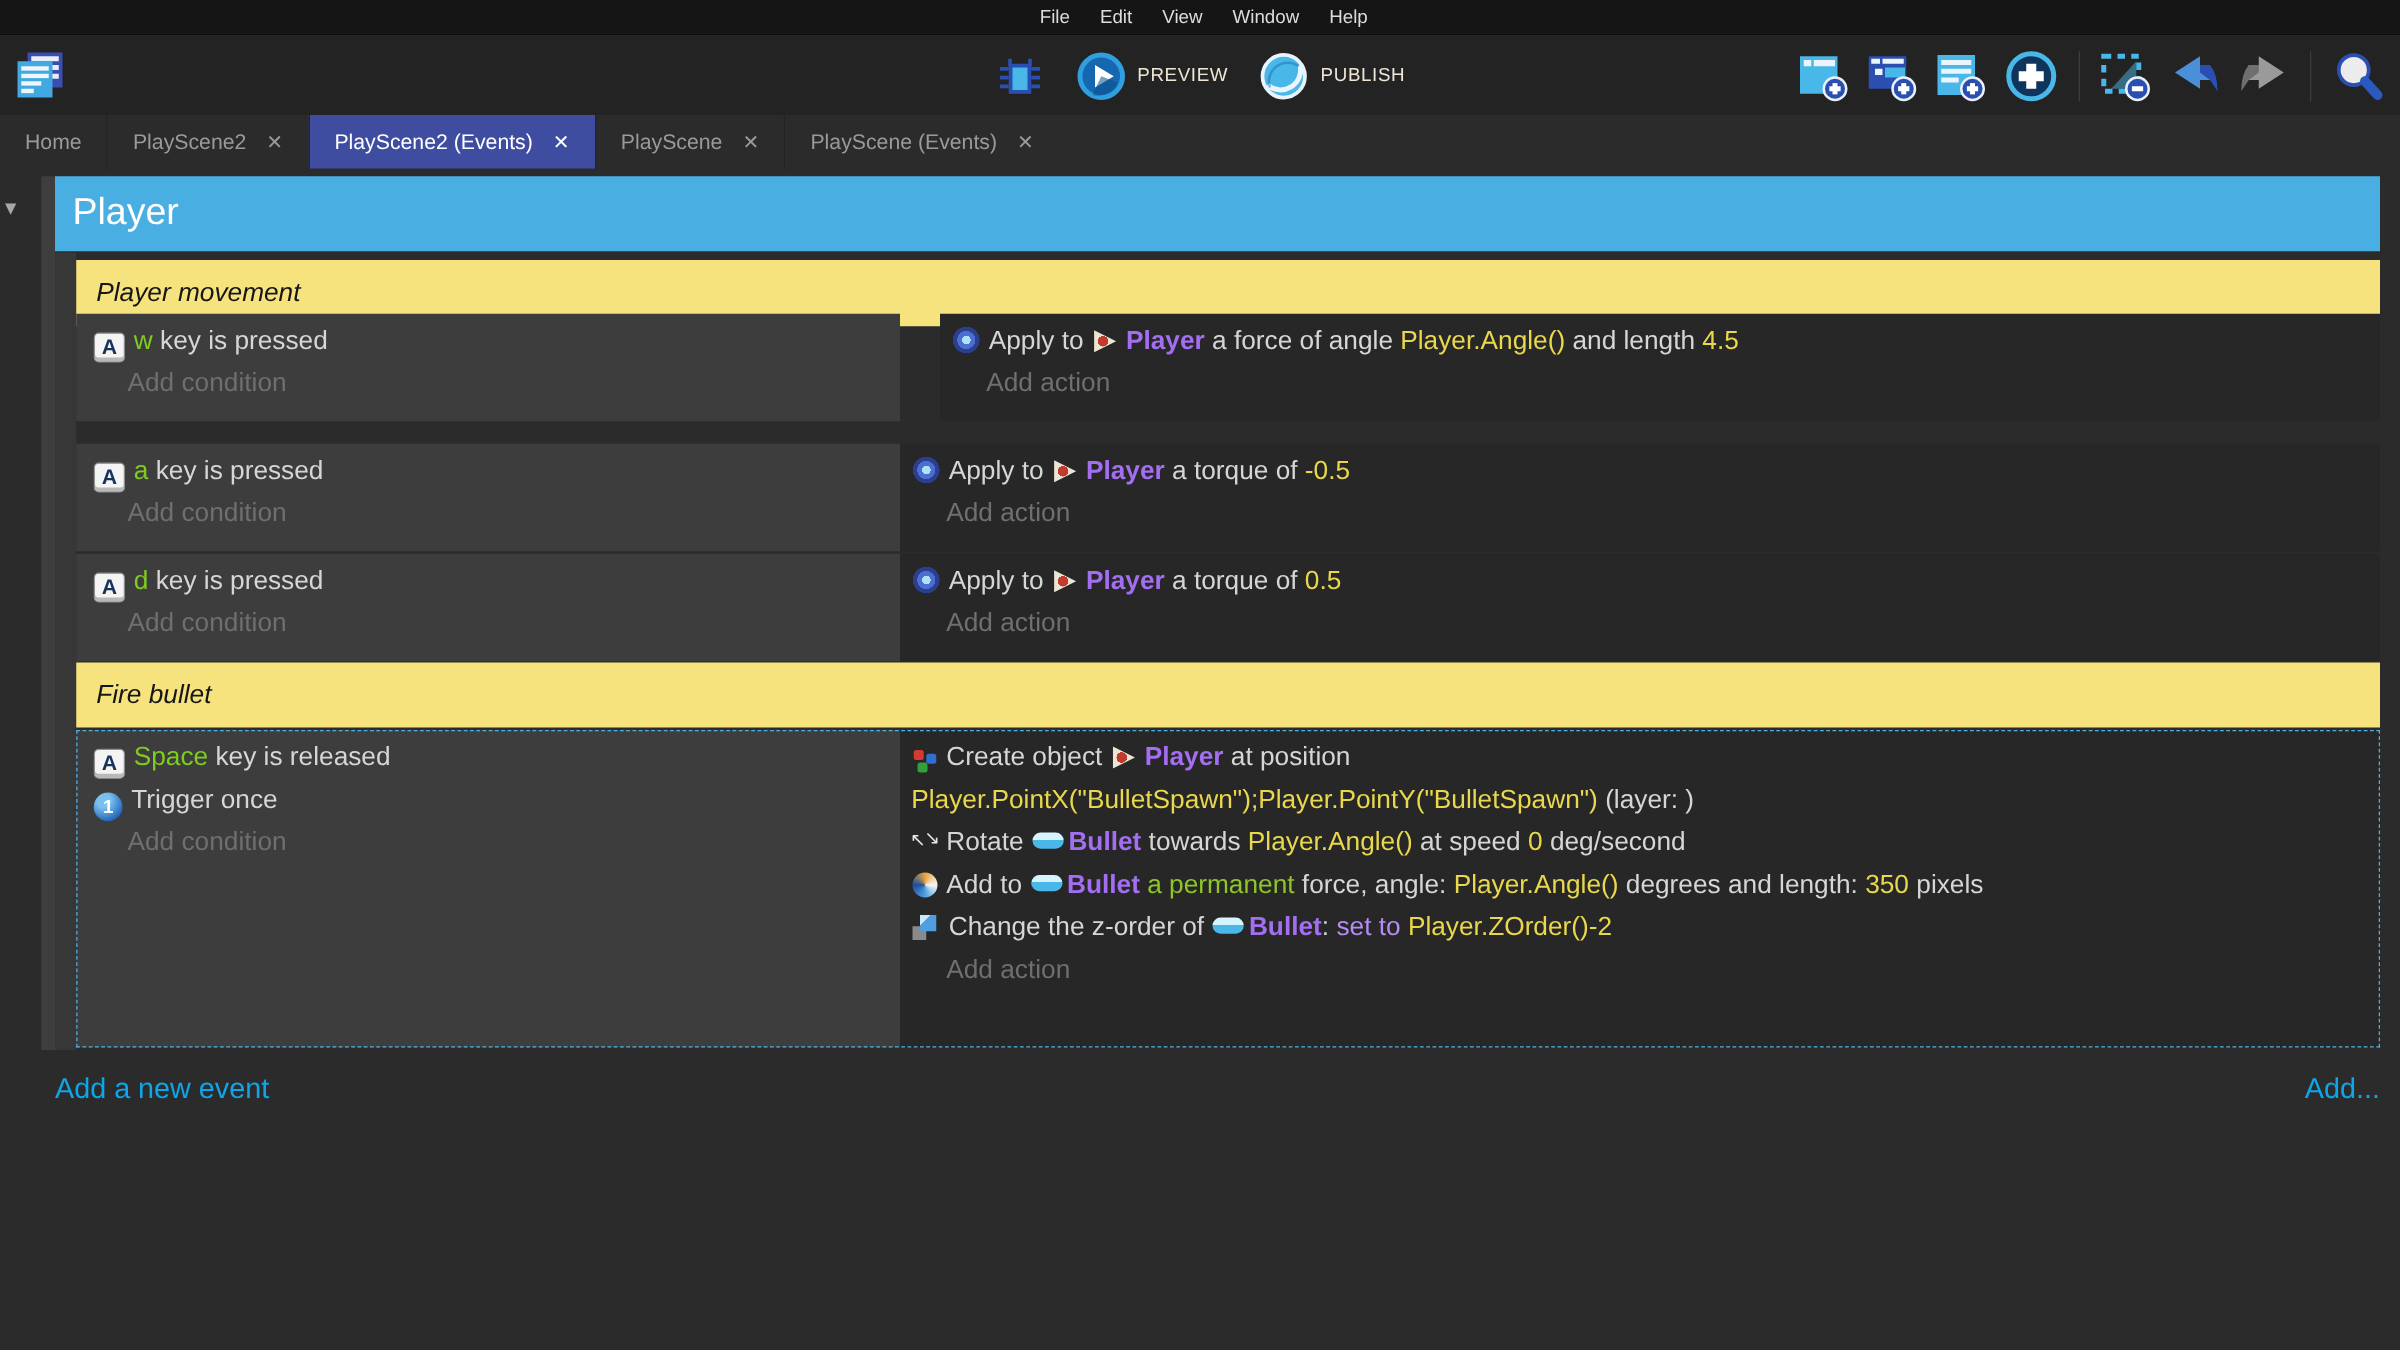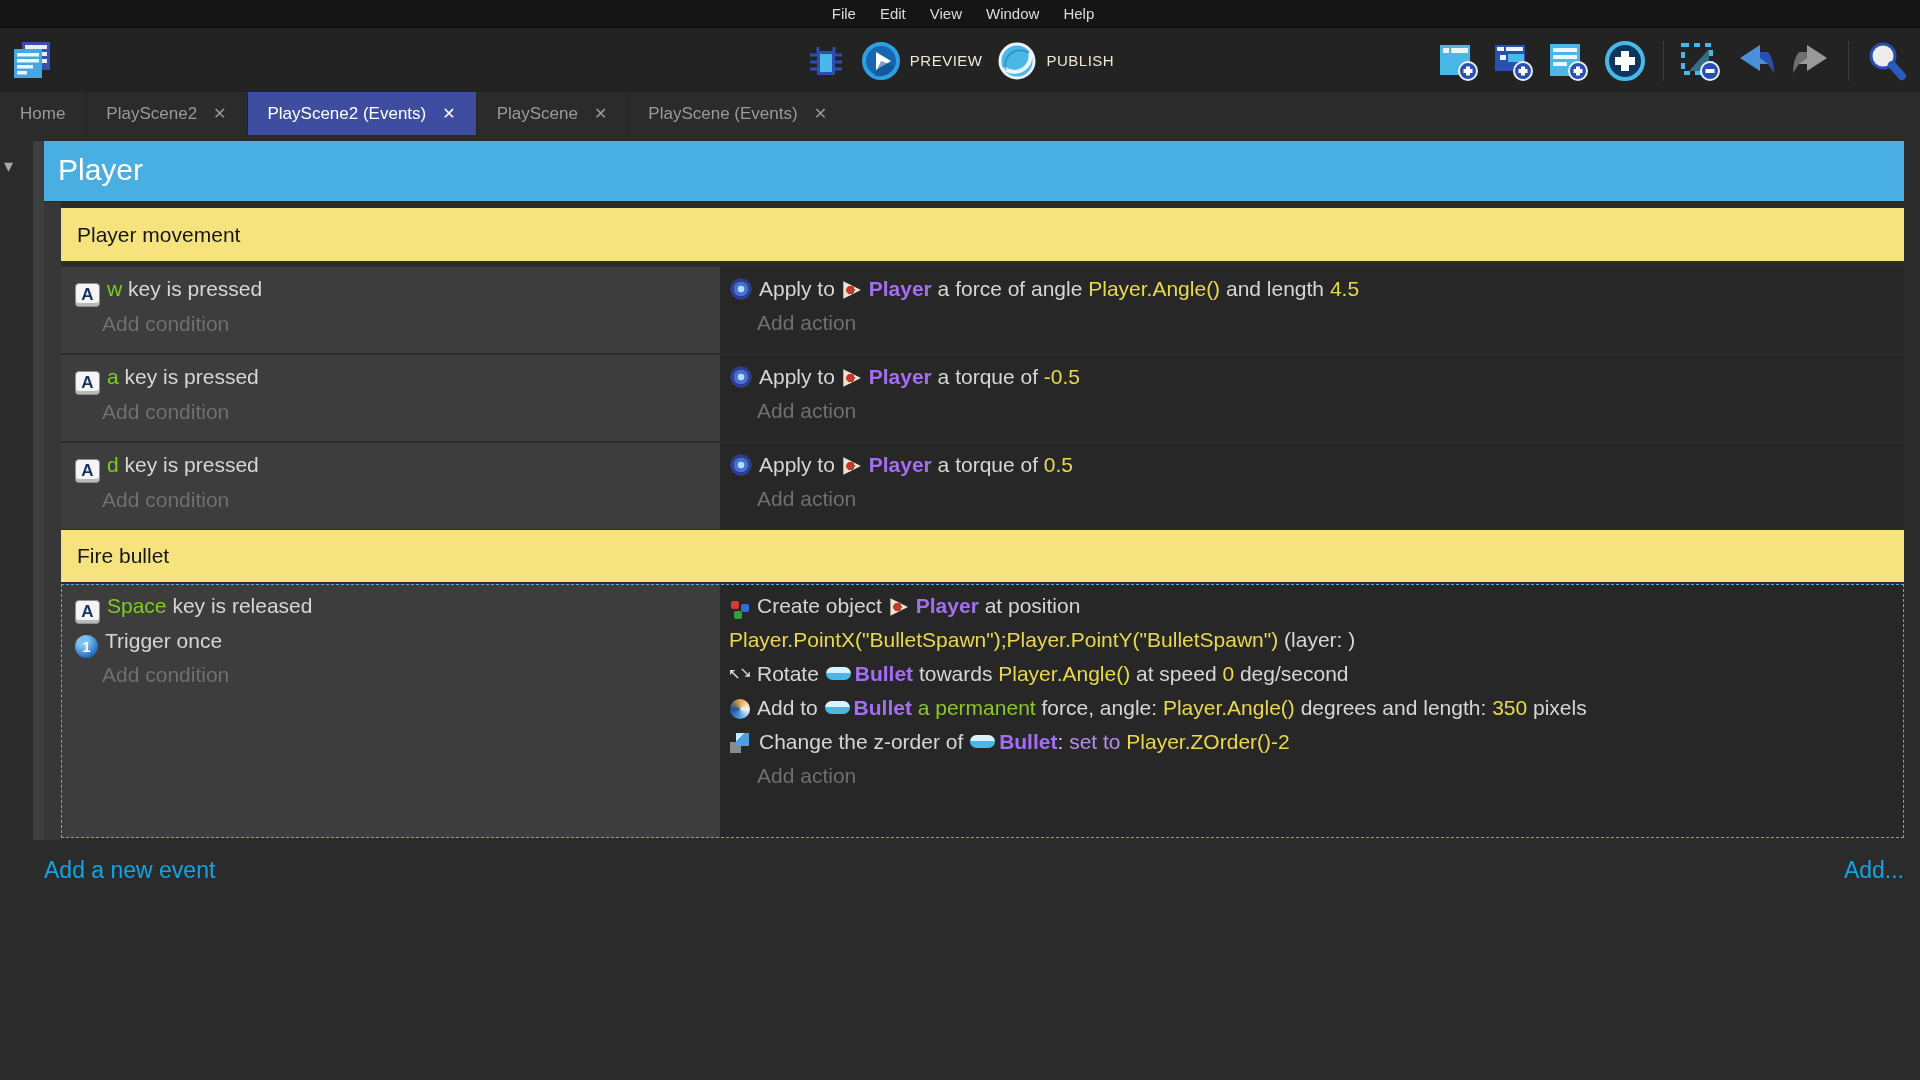--- a/index.html
+++ b/index.html
@@ -10,21 +10,21 @@
   .menubar { position:absolute; top:0; left:0; width:1920px; height:27px;
     background:#151515; display:flex; align-items:center; padding-left:6px; z-index:5;justify-content:center; }
   .menubar span { color:#dcdcdc; font-size:15px; padding:0 12px; cursor:default; }
 
   
   .toolbar { position:absolute; top:27px; left:0; width:1920px; height:65px;
     background:#232323; border-top:1px solid #0c0c0c; }
   .toolbar button { background:none; border:none; cursor:pointer; padding:0; display:flex; align-items:center; }
   .tb-left { position:absolute; left:8px; top:8px; }
   .tb-center { position:absolute; left:0; right:0; top:0; height:65px; display:flex;
-    align-items:center; justify-content:center; gap:14px; }
+    align-items:center; justify-content:center; gap:24px; }
   .tb-label { color:#efe6d5; font-size:15px; letter-spacing:.5px; margin-left:8px; }
   .tb-right { position:absolute; right:12px; top:0; height:65px; display:flex; align-items:center; gap:11px; }
   .tb-sep { width:1px; height:40px; background:#3c3c3c; margin:0 4px; }
 
   
   .tabbar { position:absolute; top:92px; left:0; width:1920px; height:43px;
     background:#2b2b2b; display:flex; align-items:stretch; }
   .tab { display:flex; align-items:center; padding:0 20px; font-size:17px; color:#9a9a9a;
     cursor:pointer; border-left:1px solid #242424; white-space:nowrap; }
   .tab:first-child { border-left:none; }
@@ -36,26 +36,26 @@
   .events { position:absolute; top:135px; left:0; width:1920px; height:945px; background:#2b2b2b; }
   .gutter-btn { position:absolute; left:4px; top:20px; background:none; border:none;
     color:#a8a8a8; font-size:18px; cursor:pointer; }
   .bandA { position:absolute; left:33px; top:6px; width:11px; height:699px; background:#3e3e3e; }
   .bandB { position:absolute; left:44px; top:67px; width:17px; height:638px; background:#373737; }
 
   .group-header { position:absolute; left:44px; right:16px; top:6px; height:60px;
     background:#49aee2; color:#ffffff; font-size:30px; line-height:58px; padding-left:14px; cursor:pointer; }
 
   .comment { position:absolute; left:61px; right:16px; background:#f7e37e; color:#161616;
-    font-size:21px; display:flex; align-items:center; padding-left:16px; cursor:pointer; }
+    font-size:21px; display:flex; align-items:center; padding-left:16px; cursor:pointer;font-style:italic; }
   .c1 { top:73px; height:53px; }
   .c2 { top:395px; height:52px; }
 
   .evrow { position:absolute; left:61px; right:16px; display:flex; }
-  .r1 { top:132px; height:86px; }
+  .r1 { top:116px; height:86px;gap:32px; }
   .r2 { top:220px; height:86px; }
   .r3 { top:308px; height:86px; }
   .rbig { top:449px; height:254px; }
   .cond { width:659px; background:#3d3d3d; padding:5px 10px 0 13px; }
   .act  { flex:1; background:#272727; padding:5px 10px 0 9px; }
   .selected { outline:1px dashed #4fb0e8; outline-offset:-1px; }
 
   .evline { line-height:34px; font-size:21px; color:#d6d6d6; }
   .addlink { font-size:21px; line-height:34px; color:#6f6f6f; cursor:pointer;margin-left:28px; }
   .sg-plain { color:#d6d6d6; }

